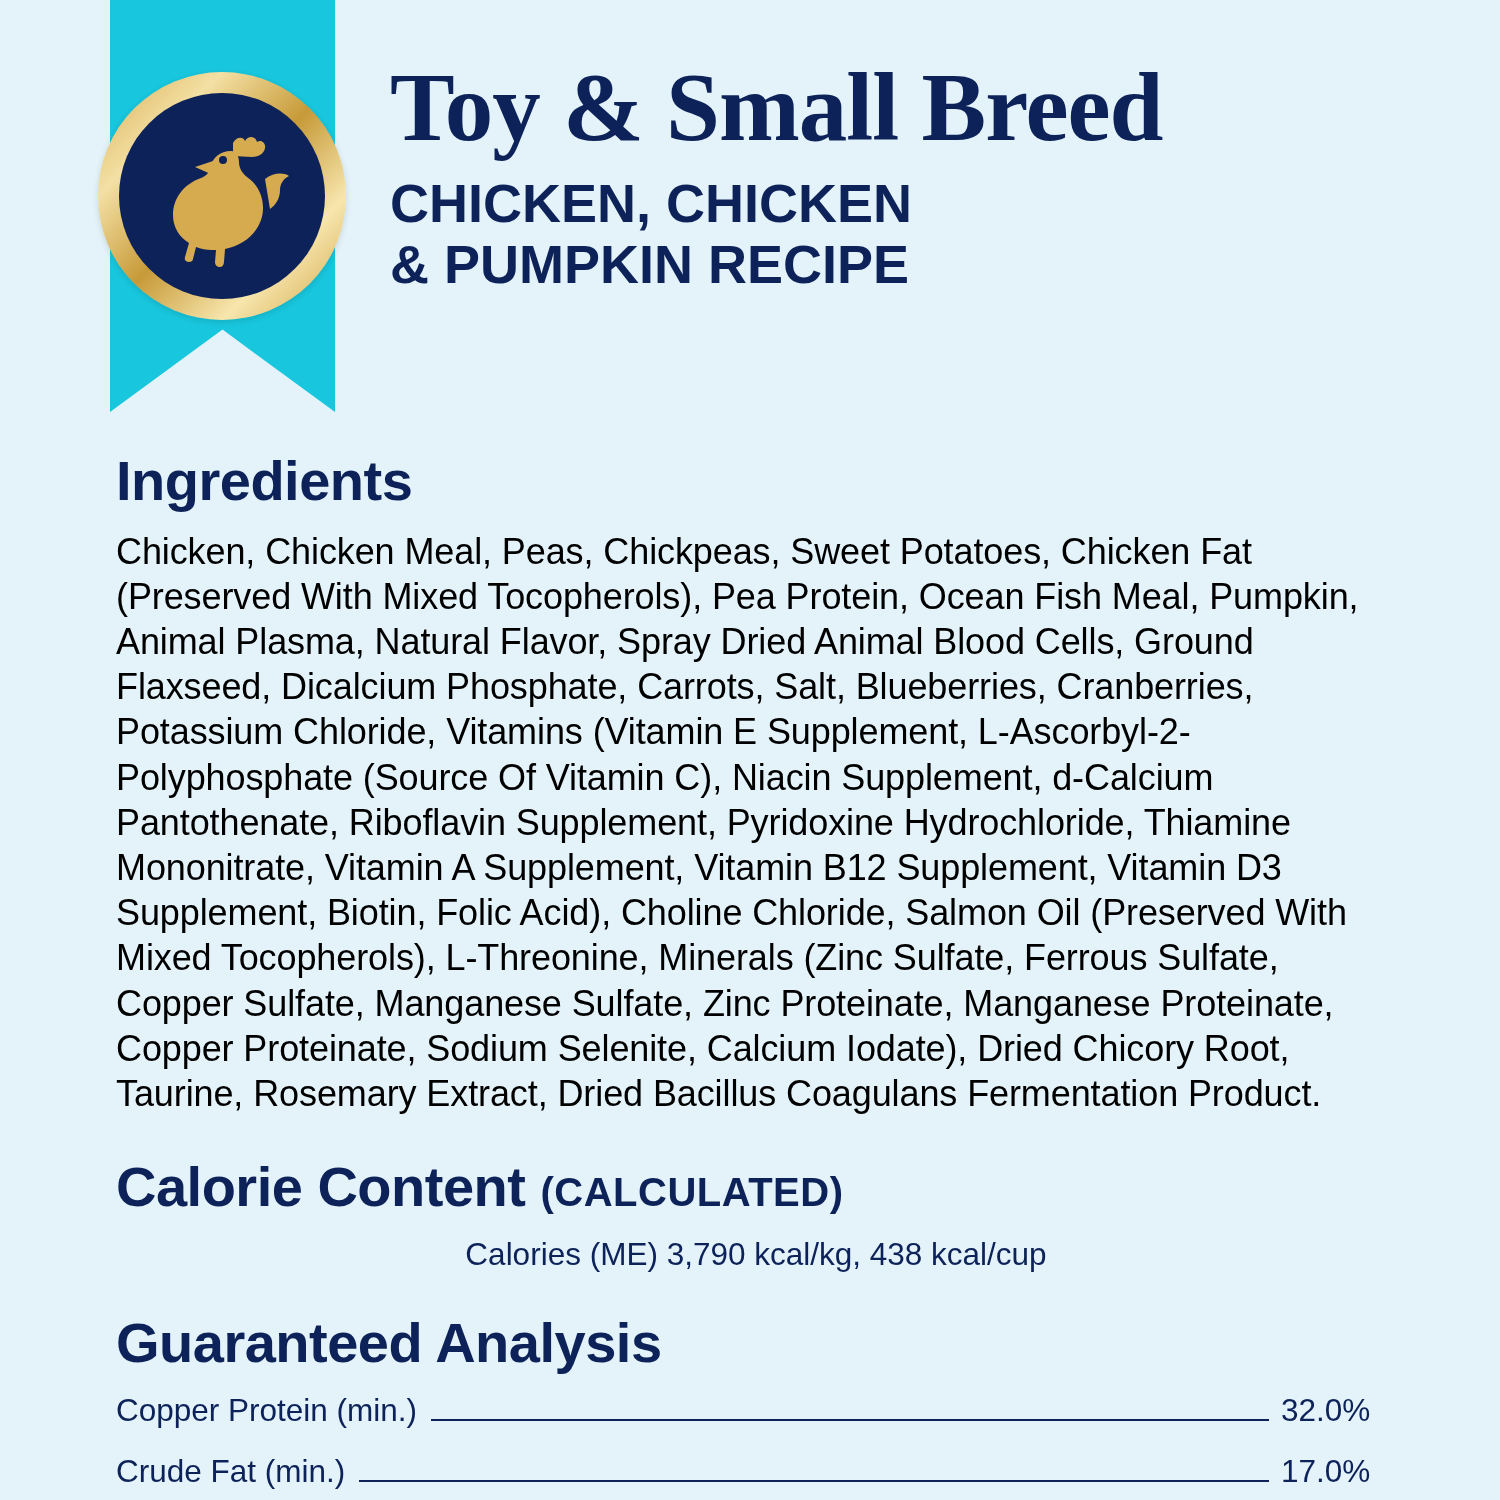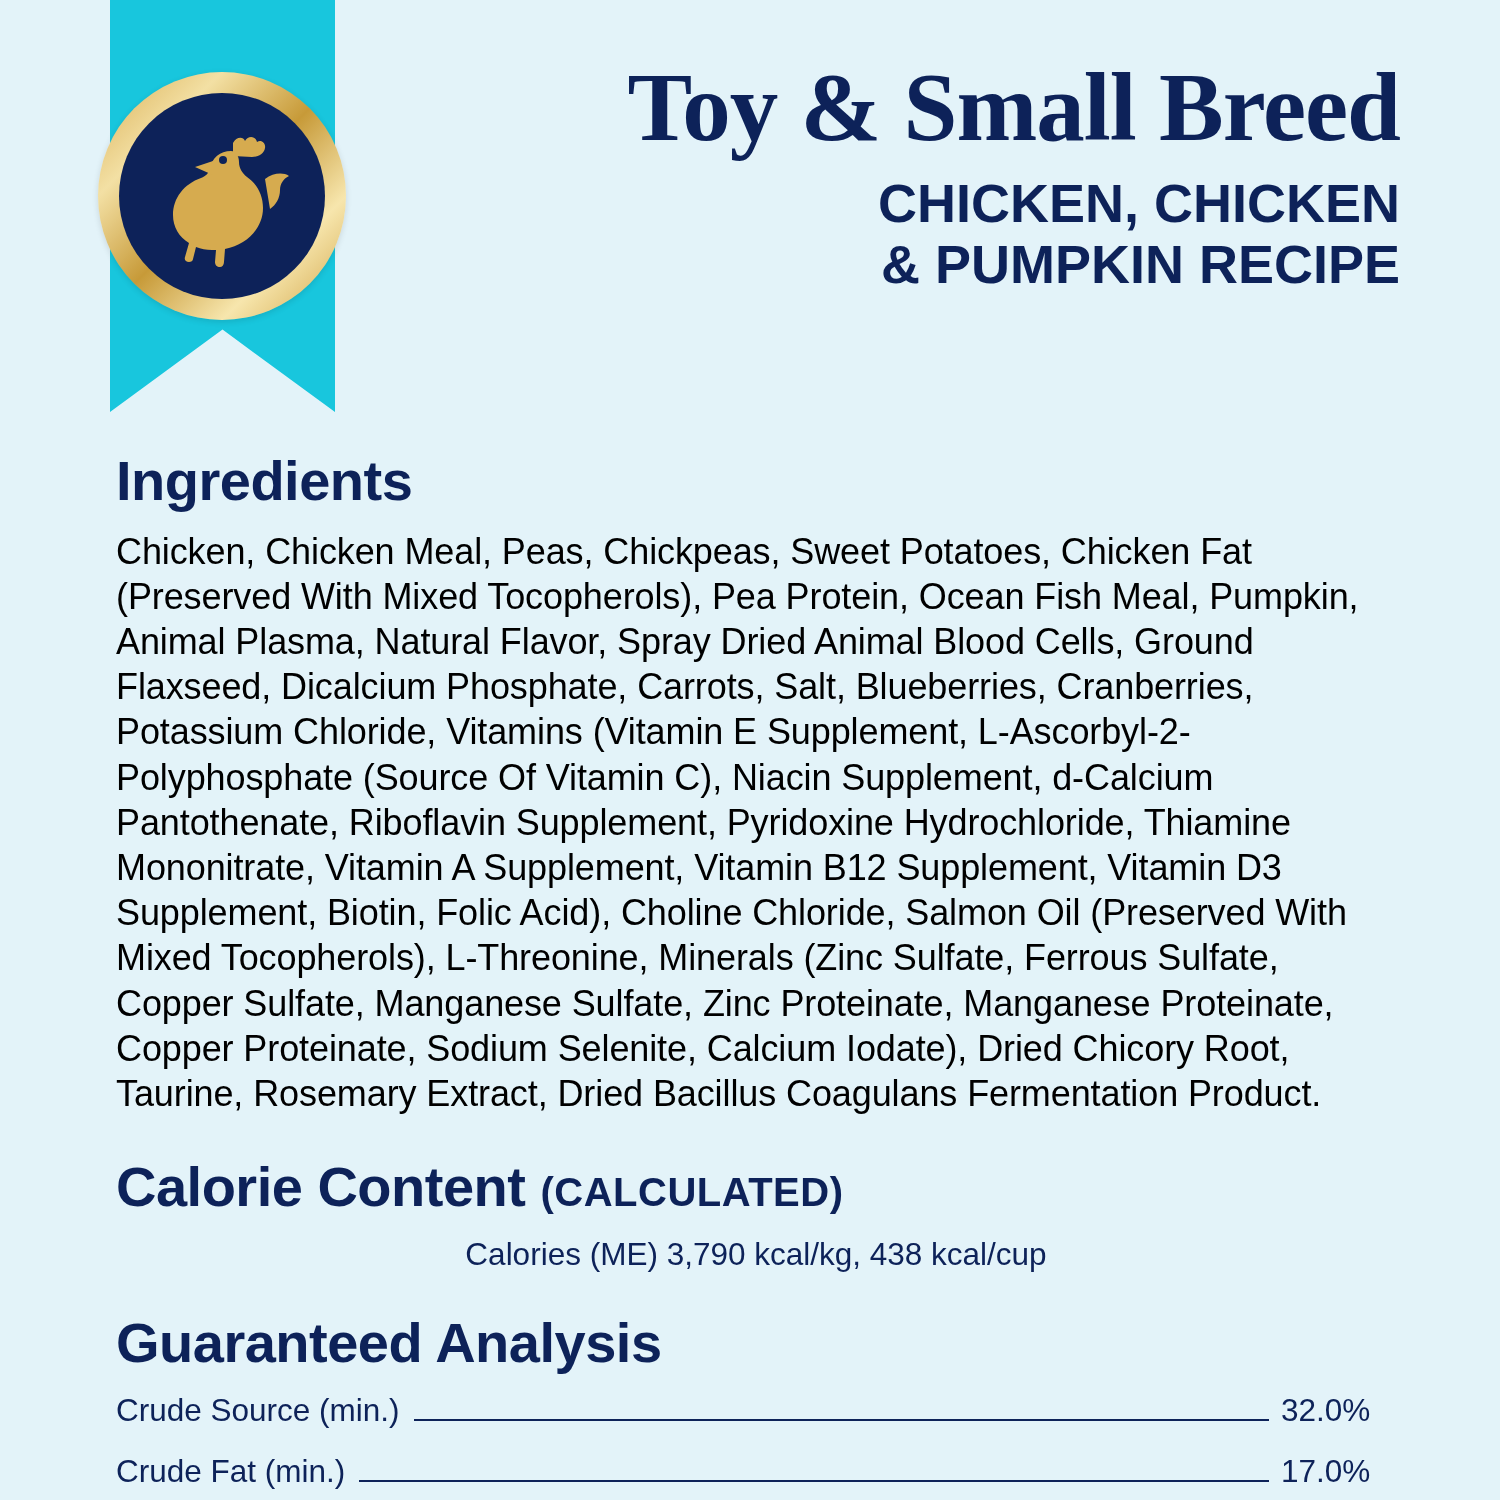--- a/index.html
+++ b/index.html
@@ -63,21 +63,21 @@
   }
   .badge-inner svg {
     display: block;
   }
 
   .title-block {
     position: absolute;
     left: 390px;
     top: 60px;
     width: 1010px;
-    text-align: right;
+    text-align: left;
   }
   .product-title {
     font-family: "Liberation Serif", serif;
     font-weight: bold;
     font-size: 97px;
     line-height: 0.98;
     letter-spacing: -1px;
     color: #0d2259;
     margin: 0;
   }
@@ -209,21 +209,21 @@
         <span>Calorie Content</span>
         <span class="small-caps">(CALCULATED)</span>
       </h2>
       <p class="calorie-text">Calories (ME) 3,790 kcal/kg, 438 kcal/cup</p>
     </section>
 
     <section class="ga-section">
       <h2 class="section-heading">Guaranteed Analysis</h2>
 
       <div class="ga-row">
-        <span class="ga-label">Crude Source (min.)</span>
+        <span class="ga-label">Copper Protein (min.)</span>
         <span class="ga-leader"></span>
         <span class="ga-value">32.0%</span>
       </div>
 
       <div class="ga-row">
         <span class="ga-label">Crude Fat (min.)</span>
         <span class="ga-leader"></span>
         <span class="ga-value">17.0%</span>
       </div>
 

